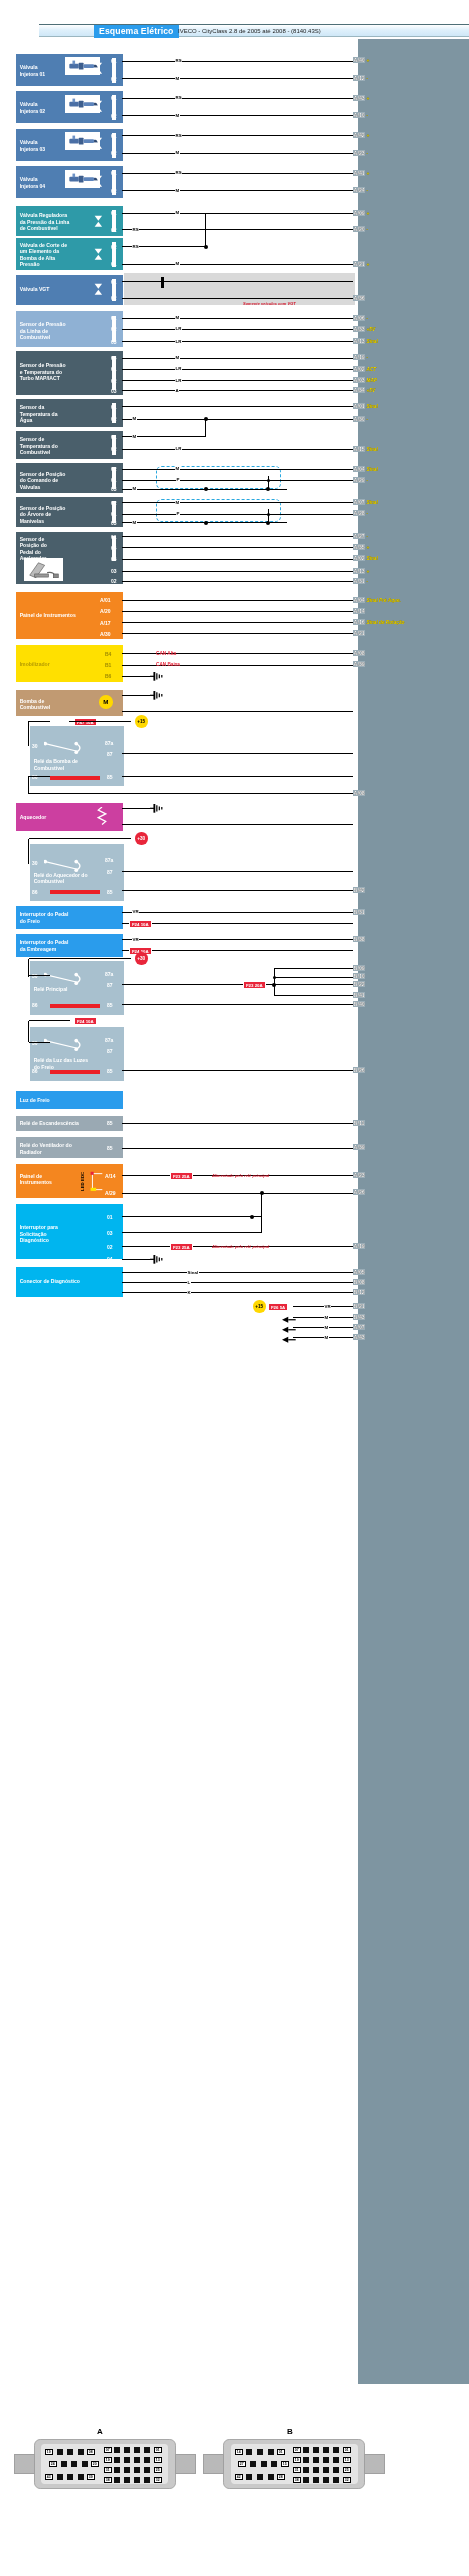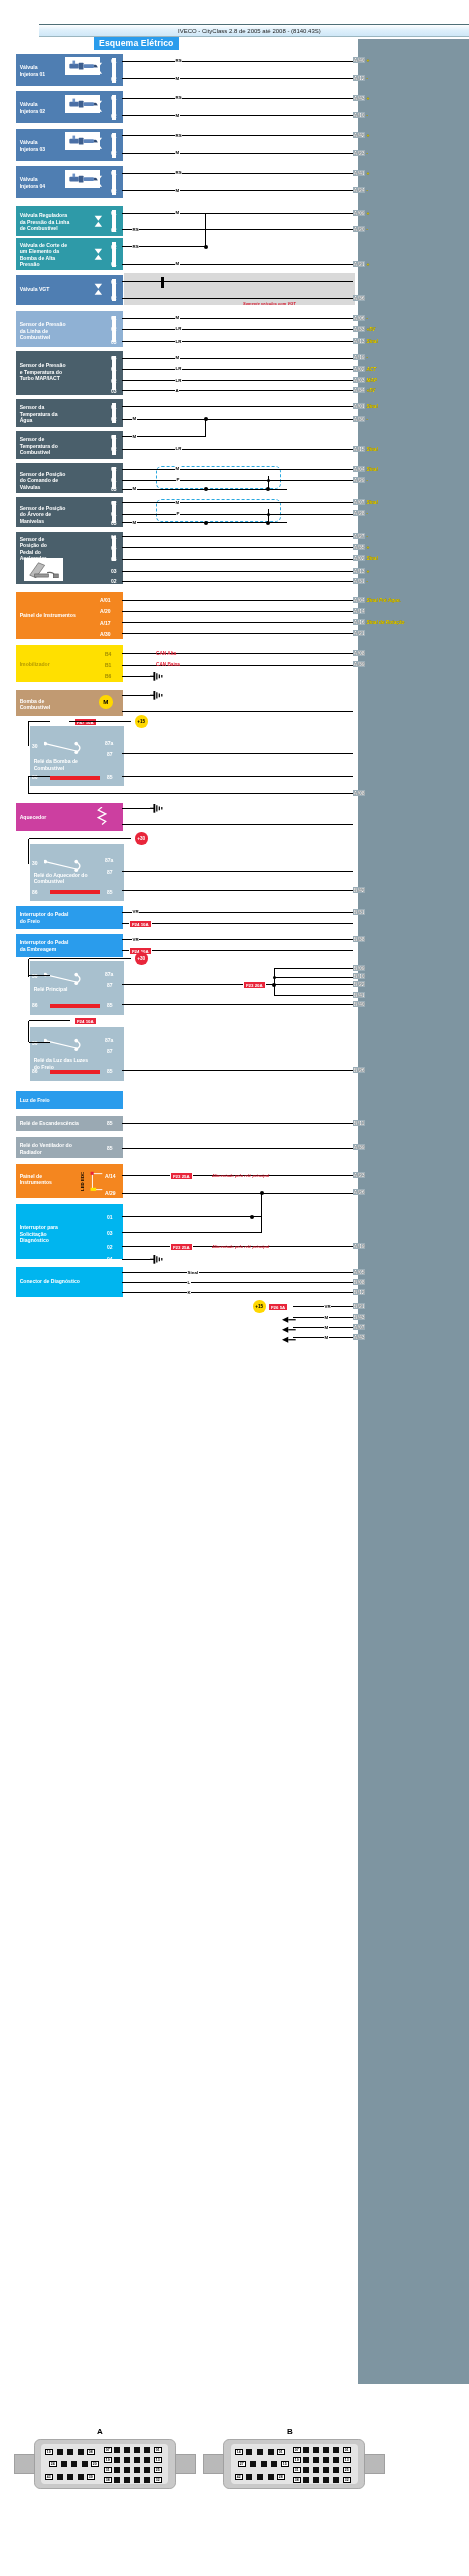--- a/index.html
+++ b/index.html
@@ -14,21 +14,21 @@
   
   #header-bar{
     position:absolute; left:39px; top:24px; width:431px; height:12.5px;
     background:linear-gradient(to bottom,#ffffff 0%,#dff0fb 45%,#cfe7f7 100%);
     border-top:1.2px solid #4f6f77; border-bottom:0.6px solid #9bb6c0;
     display:flex; align-items:center;
   }
   #title-chip{
     position:absolute; left:55px; top:0px; height:12.5px; padding:0 5px;
     background:#2a9cec; color:#fff; font-weight:bold; font-size:8.7px;
-    display:flex; align-items:center; letter-spacing:0.1px;margin-top:12px;
+    display:flex; align-items:center; letter-spacing:0.1px;
   }
   #model-text{
     position:absolute; left:139px; top:0; height:12.5px;
     display:flex; align-items:center;
     font-size:6px; color:#1d1d1d; white-space:nowrap;
   }
 
   
   #ecu-column{
     position:absolute; left:358px; top:39px; width:111px; height:2345px;

